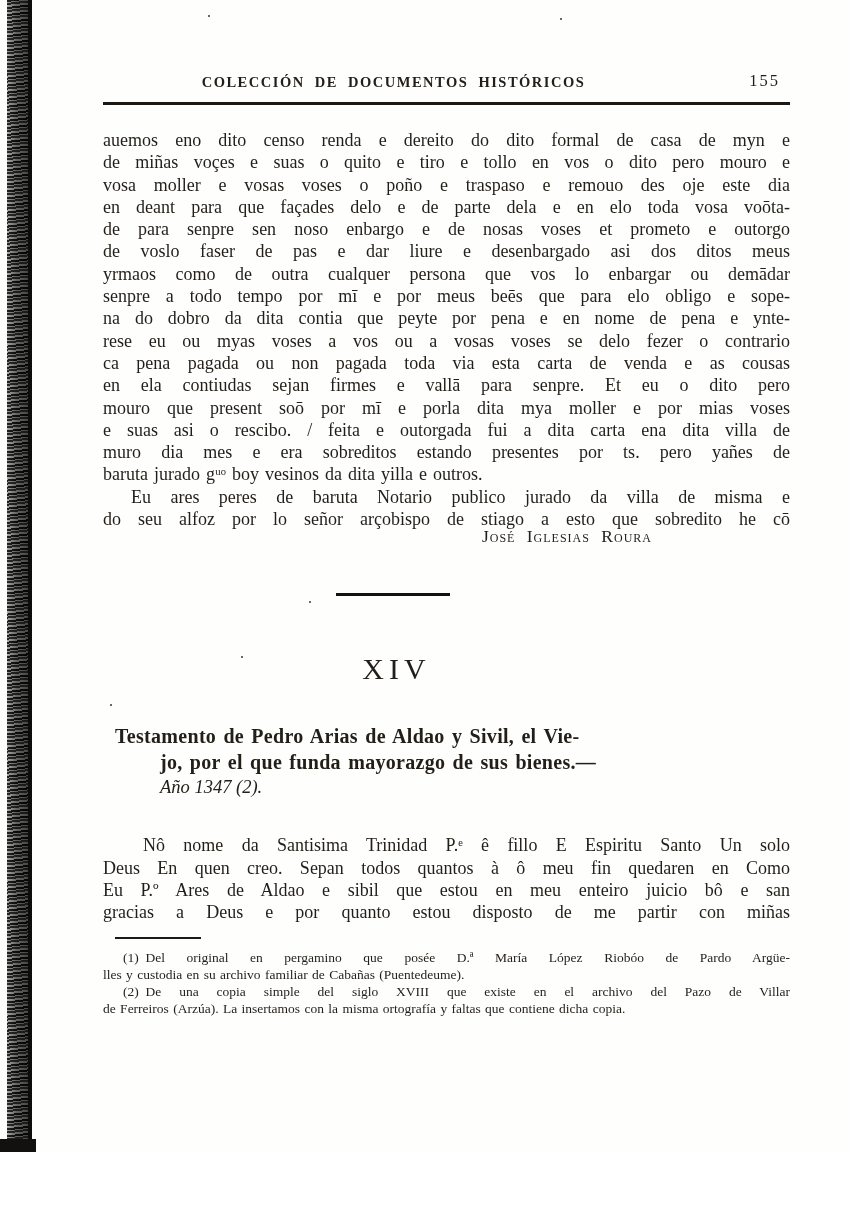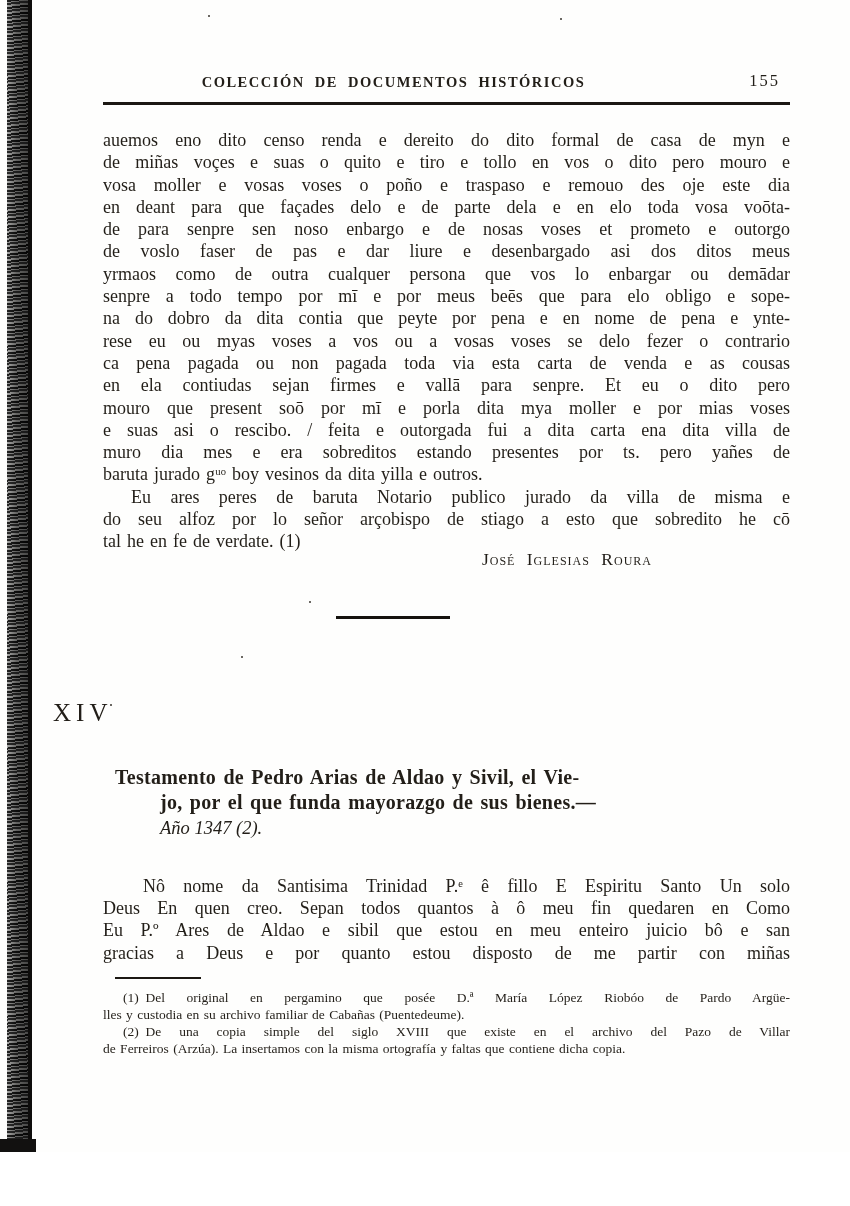--- a/index.html
+++ b/index.html
@@ -42,22 +42,22 @@
   .para-3 .jline.first { text-indent:40px; }
 
   .signature {
     margin-top:-4px; text-align:right; padding-right:138px;
     font-variant:small-caps; font-size:17.5px; letter-spacing:1px; word-spacing:6px;
   }
 
   .divider-rule { margin:46px 0 0 233px; width:114px; height:3px; background:#15120e; }
 
   .section-number {
-    margin-top:80px; position:relative; left:-50px;
-    font-size:25px; letter-spacing:5px;
+    margin-top:56px; text-align:center; position:relative; left:-50px;
+    font-size:30px; letter-spacing:5px;
   }
 
   .section-title {
     margin-top:38px; padding-left:57px;
     font-size:20px; font-weight:bold; line-height:25.5px;
     letter-spacing:0.3px; word-spacing:2px;
   }
   .tline { text-align:left; }
   .section-title .tline.first { text-indent:-45px; }
   .section-year {
@@ -110,21 +110,20 @@
         <div class="jline">en ela contiudas sejan firmes e vallā para senpre. Et eu o dito pero</div>
         <div class="jline">mouro que present soō por mī e porla dita mya moller e por mias voses</div>
         <div class="jline">e suas asi o rescibo. / feita e outorgada fui a dita carta ena dita villa de</div>
         <div class="jline">muro dia mes e era sobreditos estando presentes por ts. pero yañes de</div>
         <div class="jline last">baruta jurado gᵘᵒ boy vesinos da dita yilla e outros.</div>
       </div>
 
     <div class="para para-2">
         <div class="jline first">Eu ares peres de baruta Notario publico jurado da villa de misma e</div>
         <div class="jline">do seu alfoz por lo señor arçobispo de stiago a esto que sobredito he cō</div>
-        <div class="jline last">tal he en fe de verdate. (1)</div>
       </div>
 
     <div class="signature">José Iglesias Roura</div>
 
     <div class="divider-rule"></div>
 
     <div class="section-number">XIV</div>
 
     <div class="section-title">
         <div class="tline first">Testamento de Pedro Arias de Aldao y Sivil, el Vie-</div>

